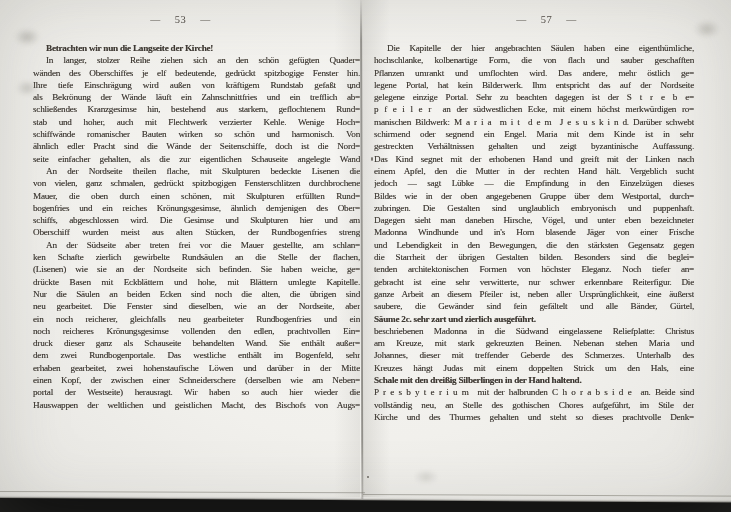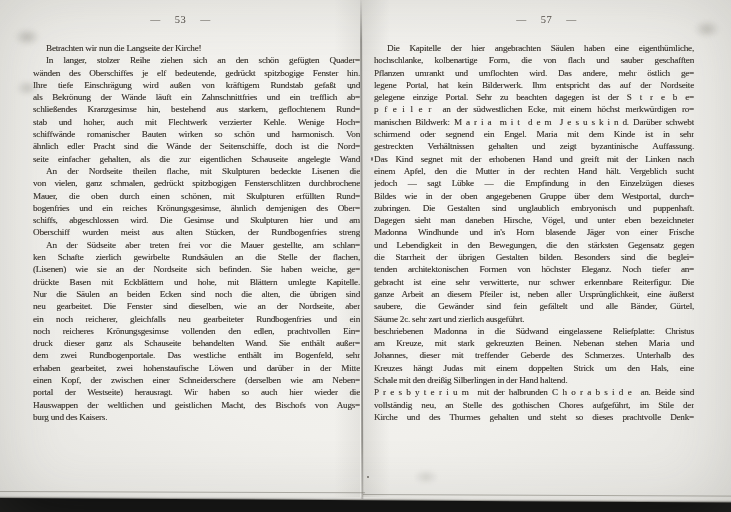--- a/index.html
+++ b/index.html
@@ -26,21 +26,21 @@
     font-size:9.2px;line-height:12.3px;letter-spacing:-0.25px;
     color:#3e3933;text-shadow:0 0 0.4px rgba(62,57,51,0.55);
   }
   .page-left .text-block{left:33px;width:327px;}
   .page-right .text-block{left:12px;width:320px;}
   .line{
     height:12.3px;overflow:hidden;
     text-align:justify;text-align-last:justify;
   }
   .line.first{text-indent:13px;}
-  .line.last{text-align-last:left;}
+  .line.last{text-align-last:left;font-weight:bold;}
   .fold-shadow-l{position:absolute;top:0;left:334px;width:26px;height:497px;pointer-events:none;
     background:linear-gradient(to right, rgba(255,255,255,0), rgba(110,108,100,0.10));}
   .fold-shadow-r{position:absolute;top:0;left:362px;width:28px;height:497px;pointer-events:none;
     background:linear-gradient(to right, rgba(110,108,100,0.16), rgba(255,255,255,0));}
   .fold-line{
     position:absolute;left:360px;top:0;width:2px;height:499px;
     background:linear-gradient(to bottom, rgba(70,68,62,0.15), rgba(70,68,62,0.55) 8%, rgba(70,68,62,0.5) 88%, rgba(70,68,62,0.25));
     transform:rotate(-0.15deg);transform-origin:top center;filter:blur(0.3px);
   }
   .edge-line{position:absolute;height:1px;background:rgba(120,118,110,0.55);filter:blur(0.4px);}
@@ -104,21 +104,20 @@
           <div class="line">Nur die Säulen an beiden Ecken sind noch die alten, die übrigen sind</div>
           <div class="line">neu gearbeitet. Die Fenster sind dieselben, wie an der Nordseite, aber</div>
           <div class="line">ein noch reicherer, gleichfalls neu gearbeiteter Rundbogenfries und ein</div>
           <div class="line">noch reicheres Krönungsgesimse vollenden den edlen, prachtvollen Ein=</div>
           <div class="line">druck dieser ganz als Schauseite behandelten Wand. Sie enthält außer=</div>
           <div class="line">dem zwei Rundbogenportale. Das westliche enthält im Bogenfeld, sehr</div>
           <div class="line">erhaben gearbeitet, zwei hohenstaufische Löwen und darüber in der Mitte</div>
           <div class="line">einen Kopf, der zwischen einer Schneiderschere (derselben wie am Neben=</div>
           <div class="line">portal der Westseite) herausragt. Wir haben so auch hier wieder die</div>
           <div class="line">Hauswappen der weltlichen und geistlichen Macht, des Bischofs von Augs=</div>
-          <div class="line last">burg und des Kaisers.</div>
         </div>
       </div>
   </div>
 
   <div class="page page-right">
     <div class="page-header">
       <span class="dash">—</span>
       <span>57</span>
       <span class="dash">—</span>
     </div>

